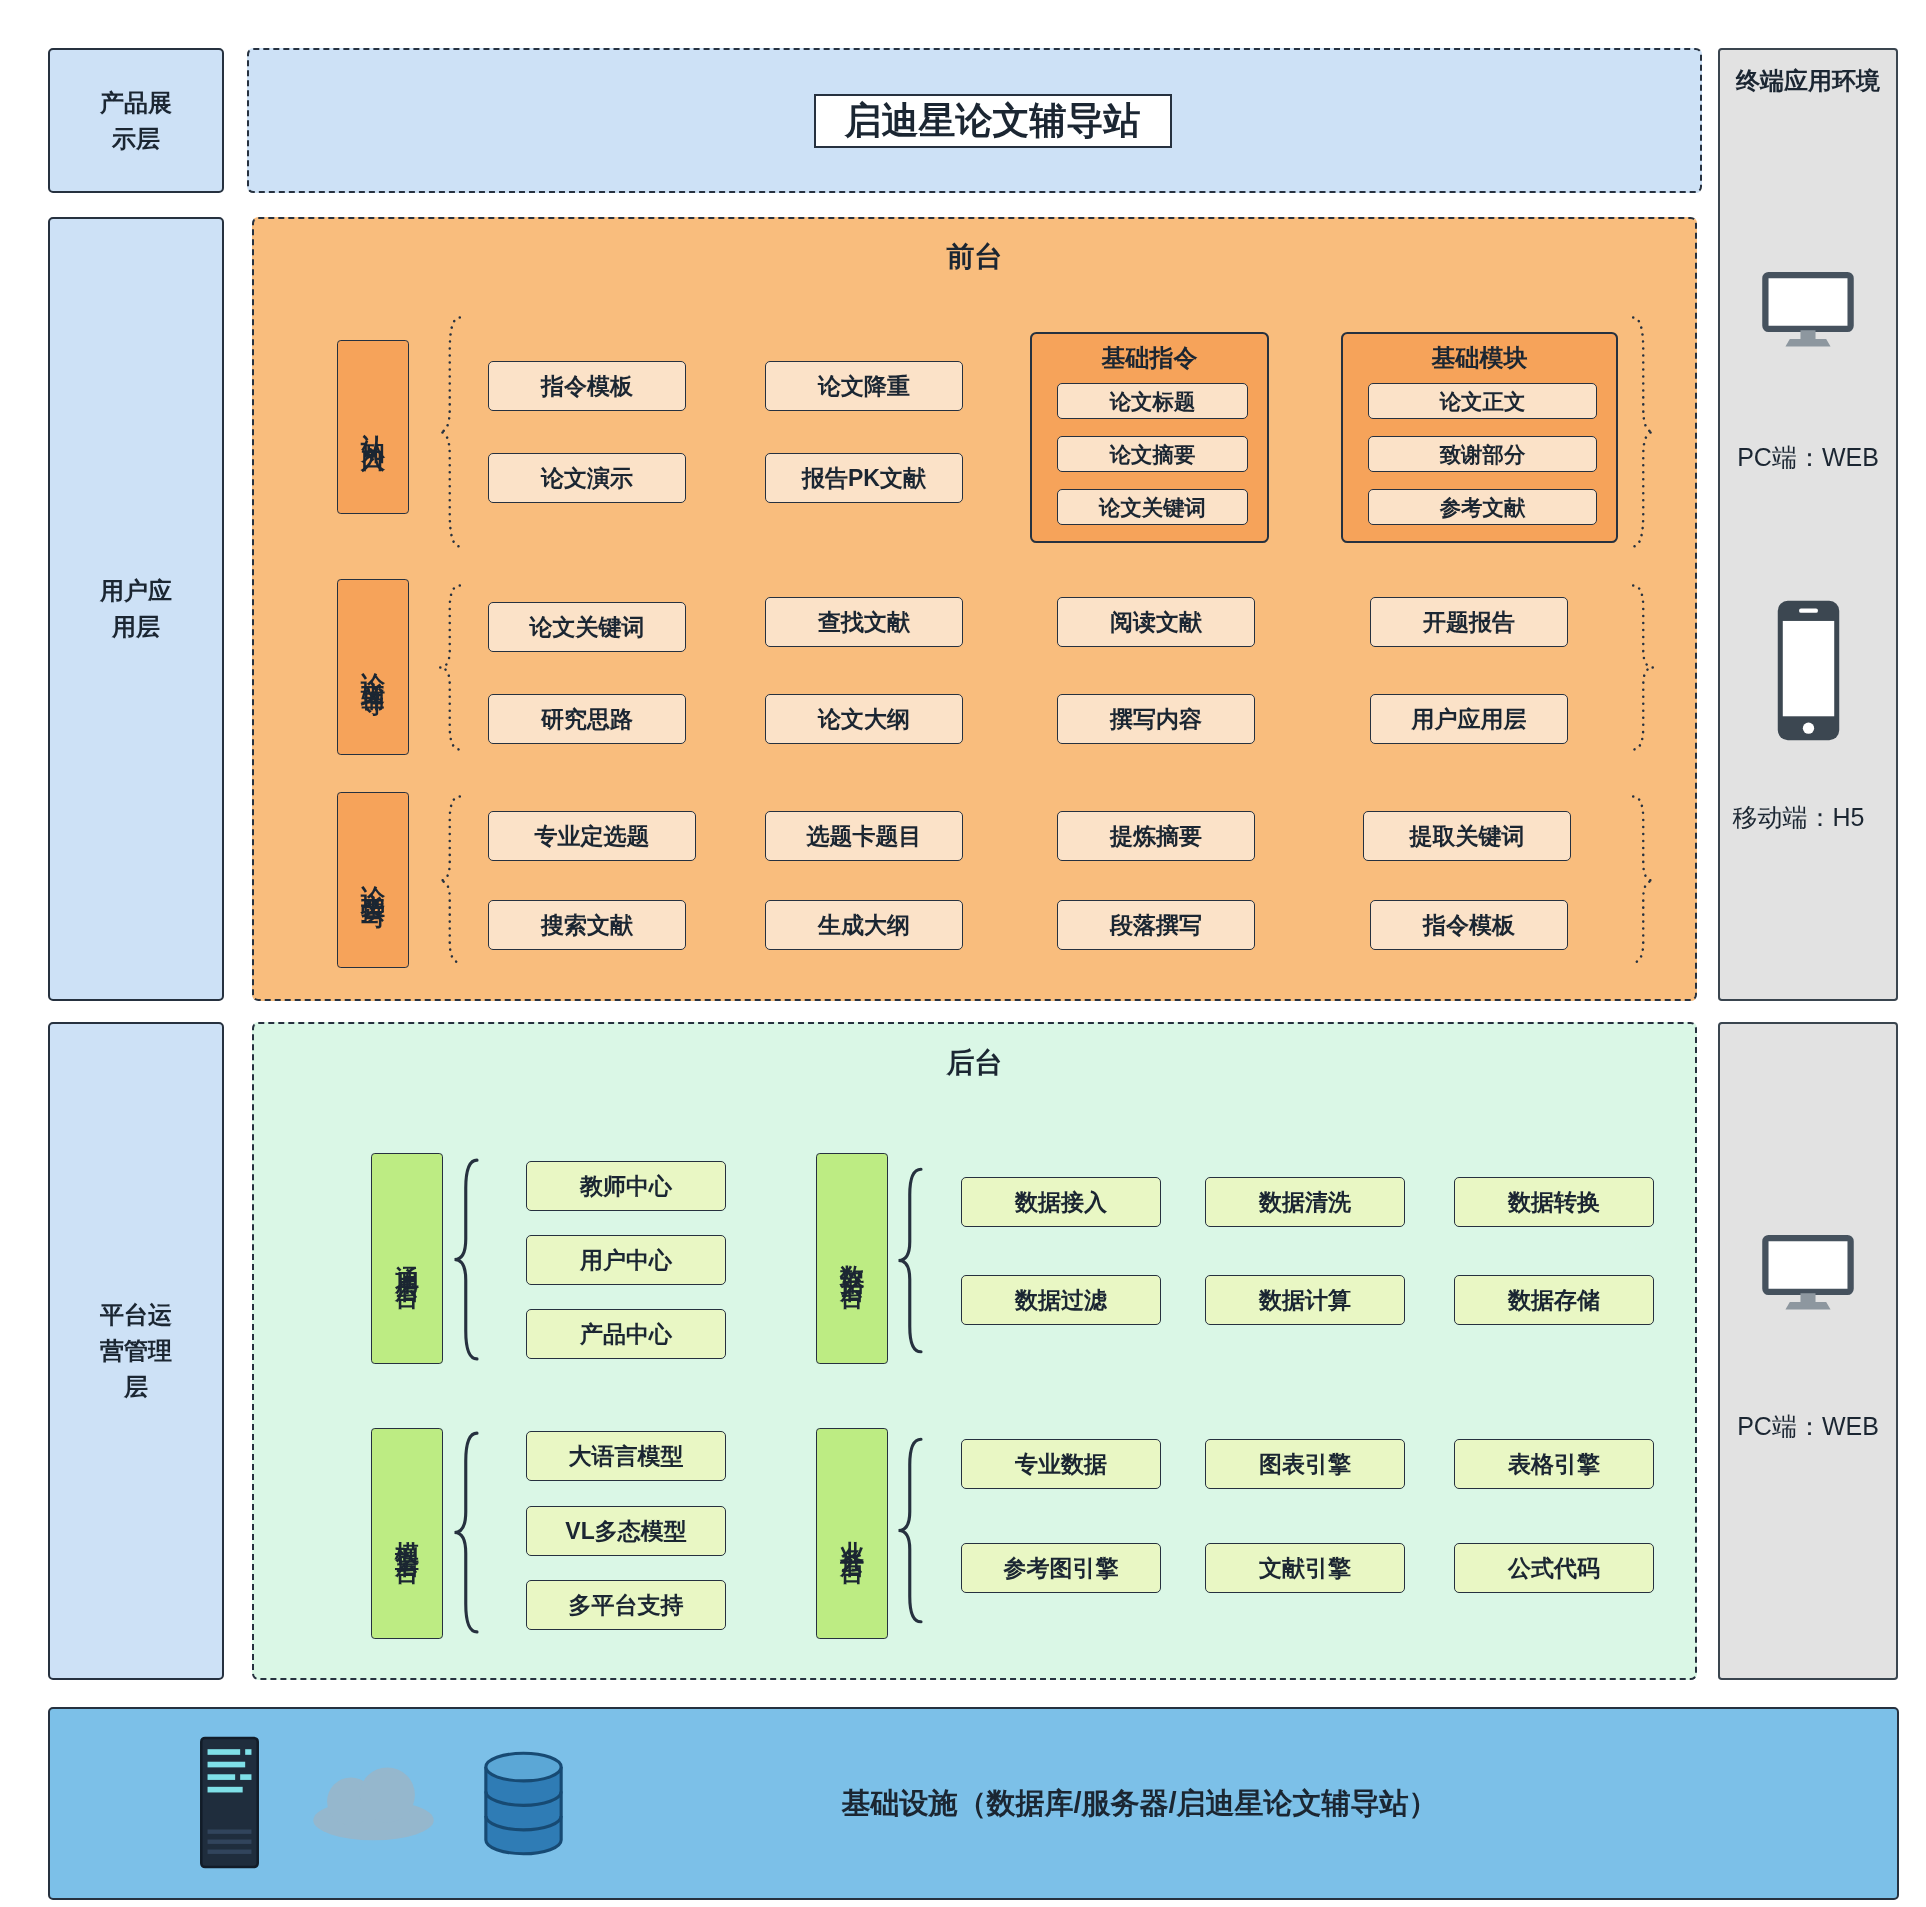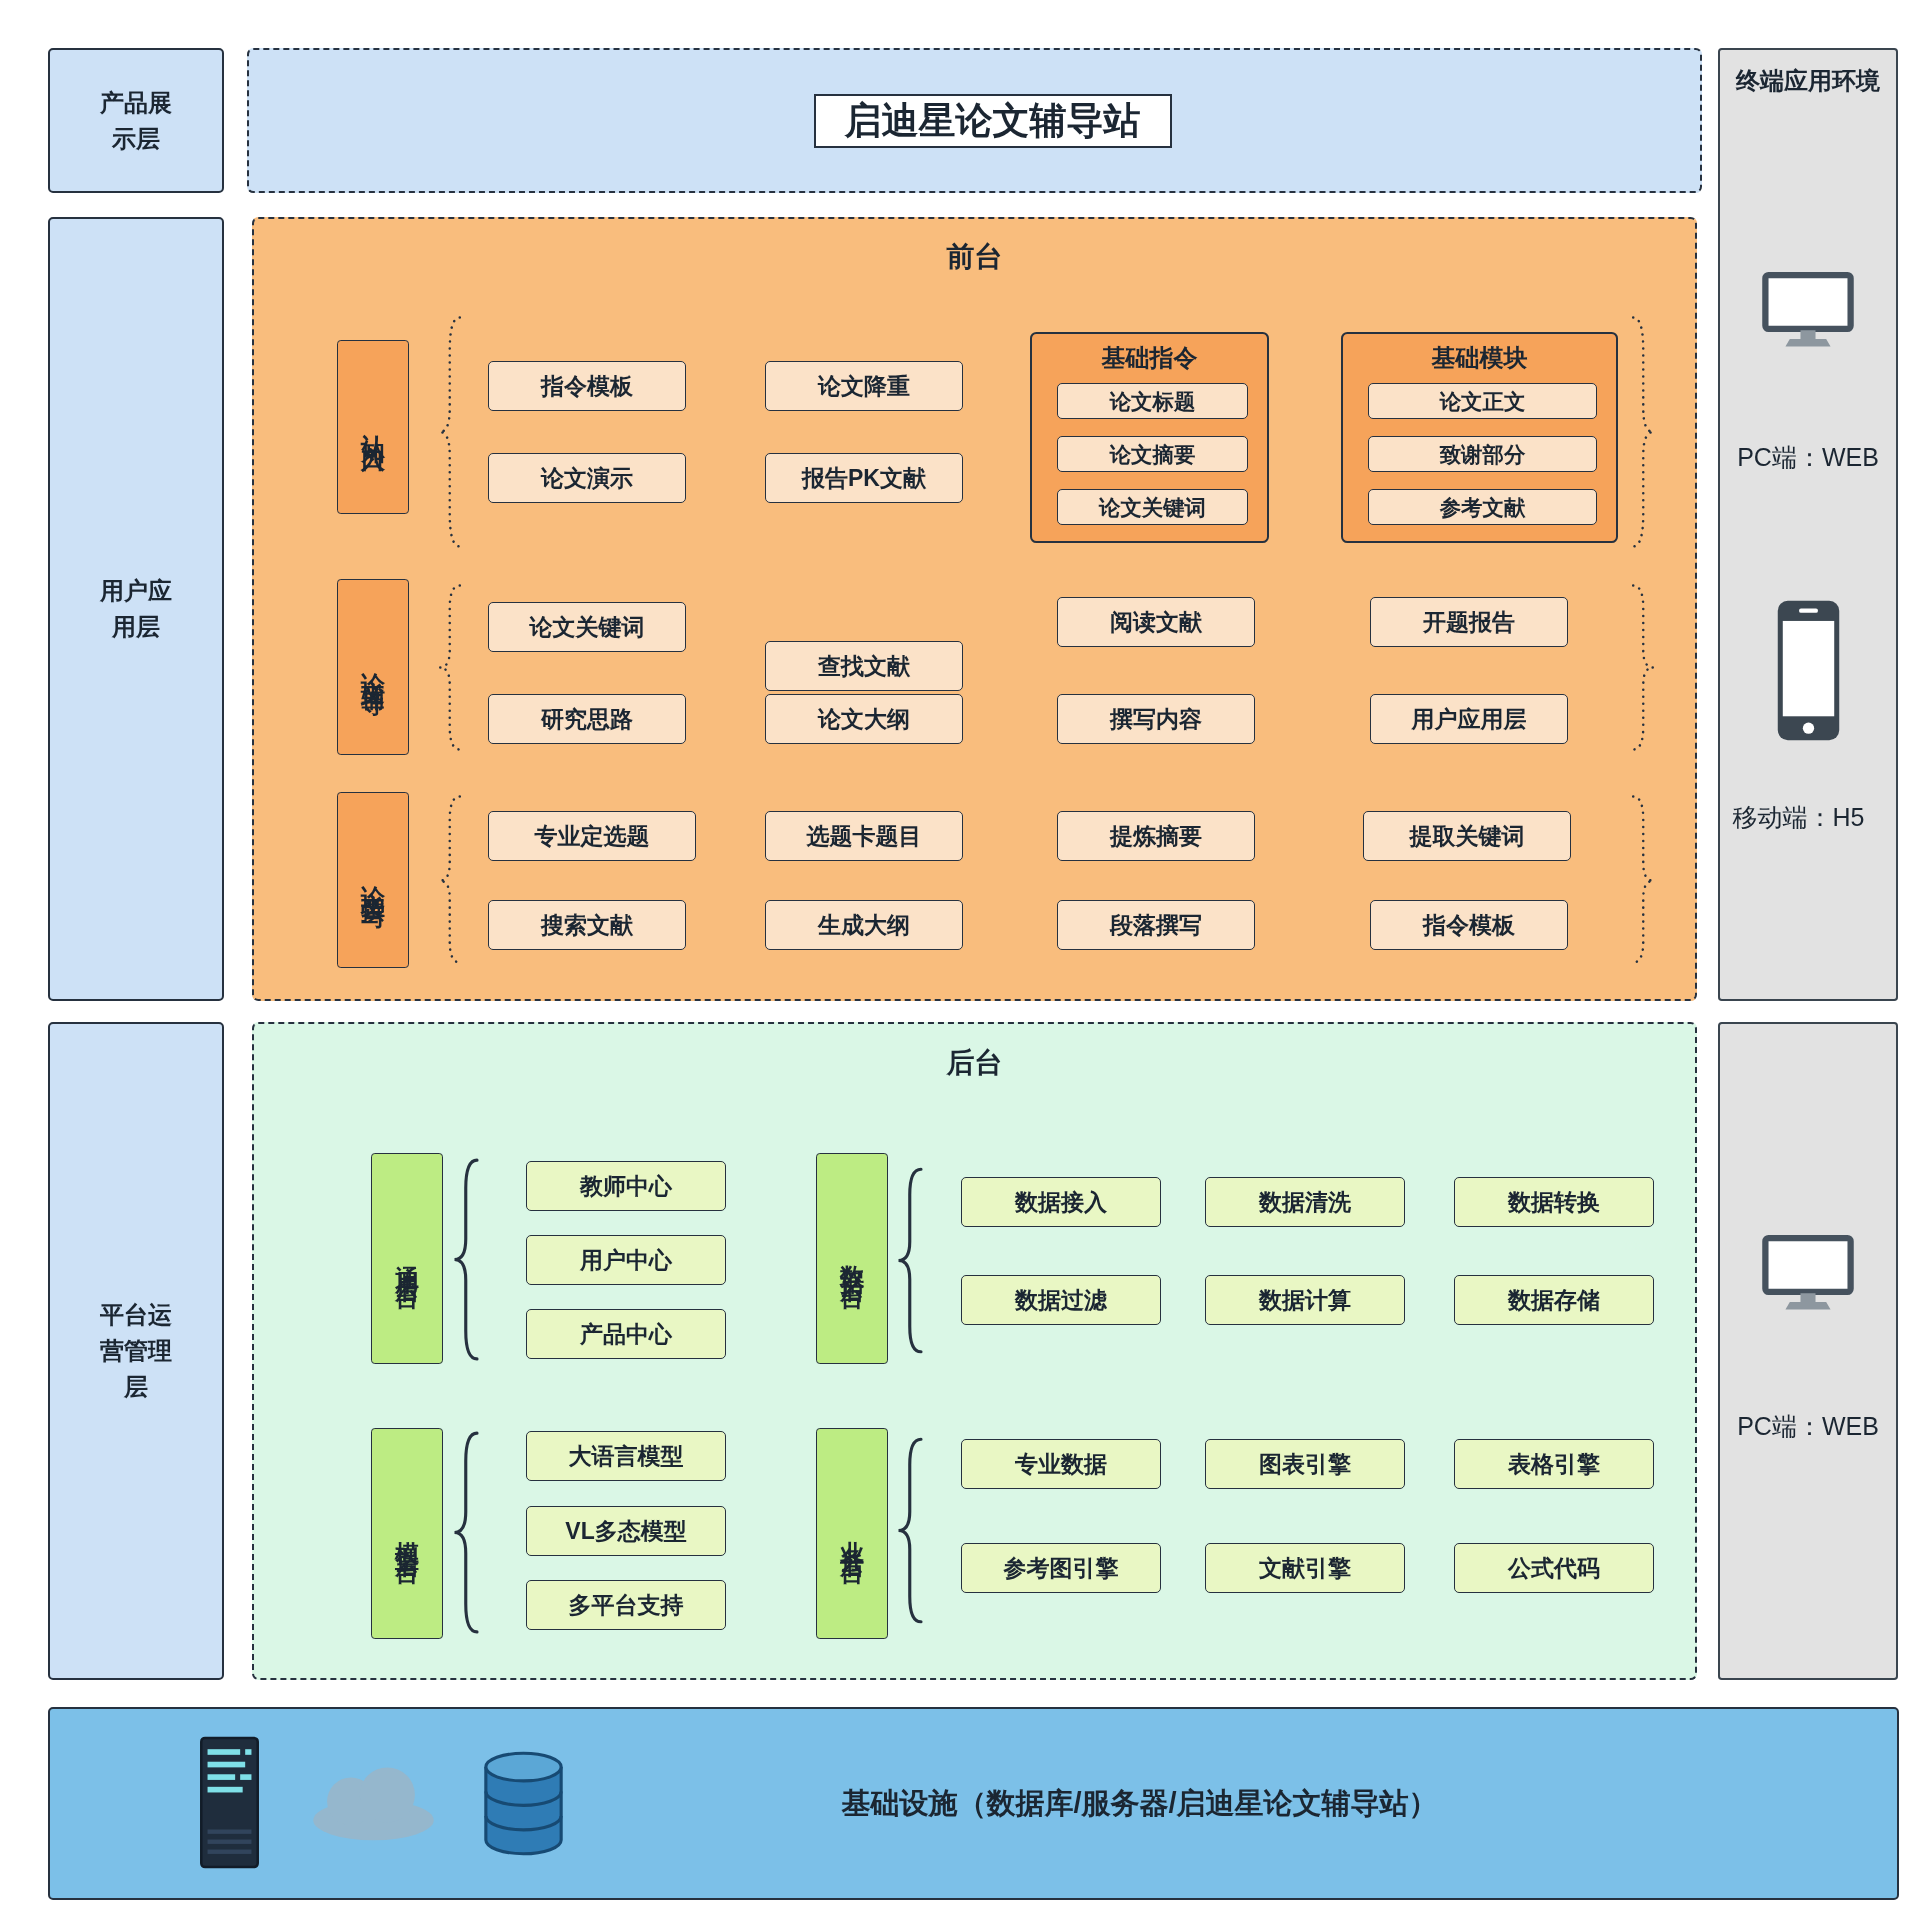--- a/index.html
+++ b/index.html
@@ -108,21 +108,21 @@
 </svg>
 
 <div class="a vl vlo" style="left:337px;top:579px;width:72px;height:176px;">
     <span>论文辅导</span>
   </div>
 <svg class="a" style="left:437px;top:583px;" width="28" height="169" viewBox="0 0 44 268">
   <path d="M 36 4 Q 20 4 20 40 L 20 107 Q 20 134 4 134 Q 20 134 20 161 L 20 228 Q 20 264 36 264" fill="none" stroke="#26313f" stroke-width="4" stroke-linecap="round" stroke-dasharray="0.1 11"></path>
 </svg>
 <div class="a fi" style="left:488px;top:602px;">论文关键词</div>
 <div class="a fi" style="left:488px;top:694px;">研究思路</div>
-<div class="a fi" style="left:765px;top:597px;margin-top:44px;">查找文献</div>
+<div class="a fi" style="left:765px;top:597px;">查找文献</div>
 <div class="a fi" style="left:765px;top:694px;">论文大纲</div>
 <div class="a fi" style="left:1057px;top:597px;">阅读文献</div>
 <div class="a fi" style="left:1057px;top:694px;">撰写内容</div>
 <div class="a fi" style="left:1370px;top:597px;">开题报告</div>
 <div class="a fi" style="left:1370px;top:694px;">用户应用层</div>
 <svg class="a" style="left:1628px;top:583px;" width="28" height="169" viewBox="0 0 44 268">
   <path d="M 8 4 Q 24 4 24 40 L 24 107 Q 24 134 40 134 Q 24 134 24 161 L 24 228 Q 24 264 8 264" fill="none" stroke="#26313f" stroke-width="4" stroke-linecap="round" stroke-dasharray="0.1 11"></path>
 </svg>
 
 <div class="a vl vlo" style="left:337px;top:792px;width:72px;height:176px;">

